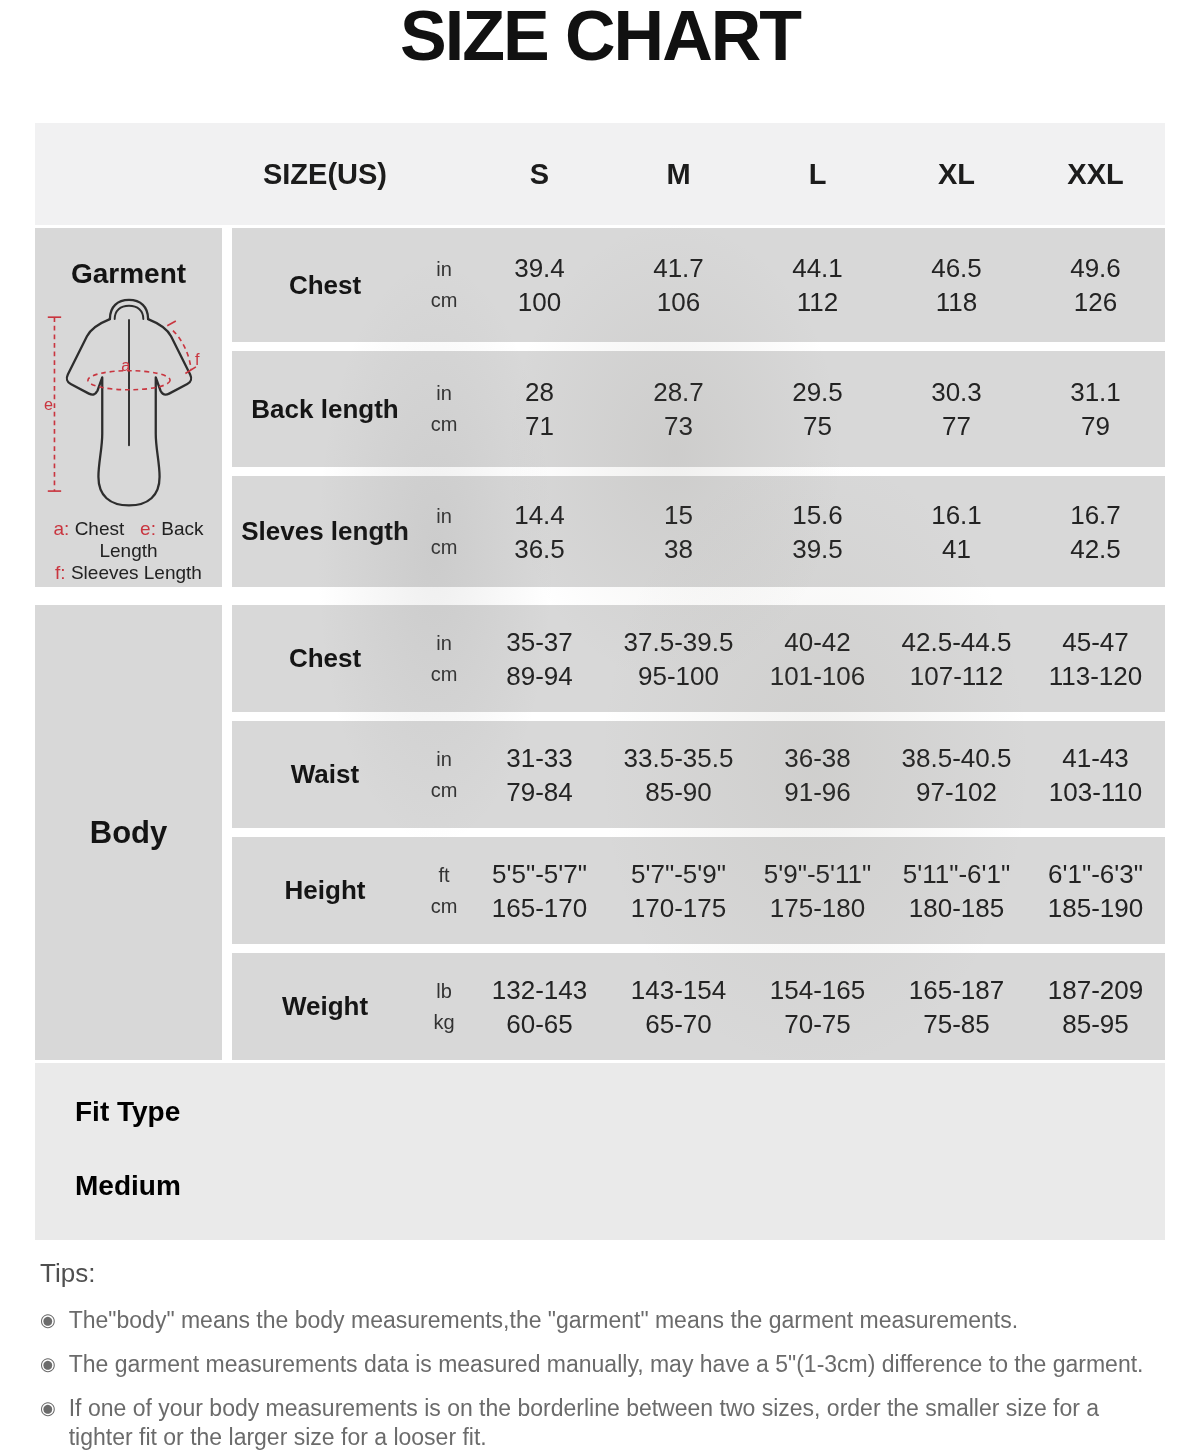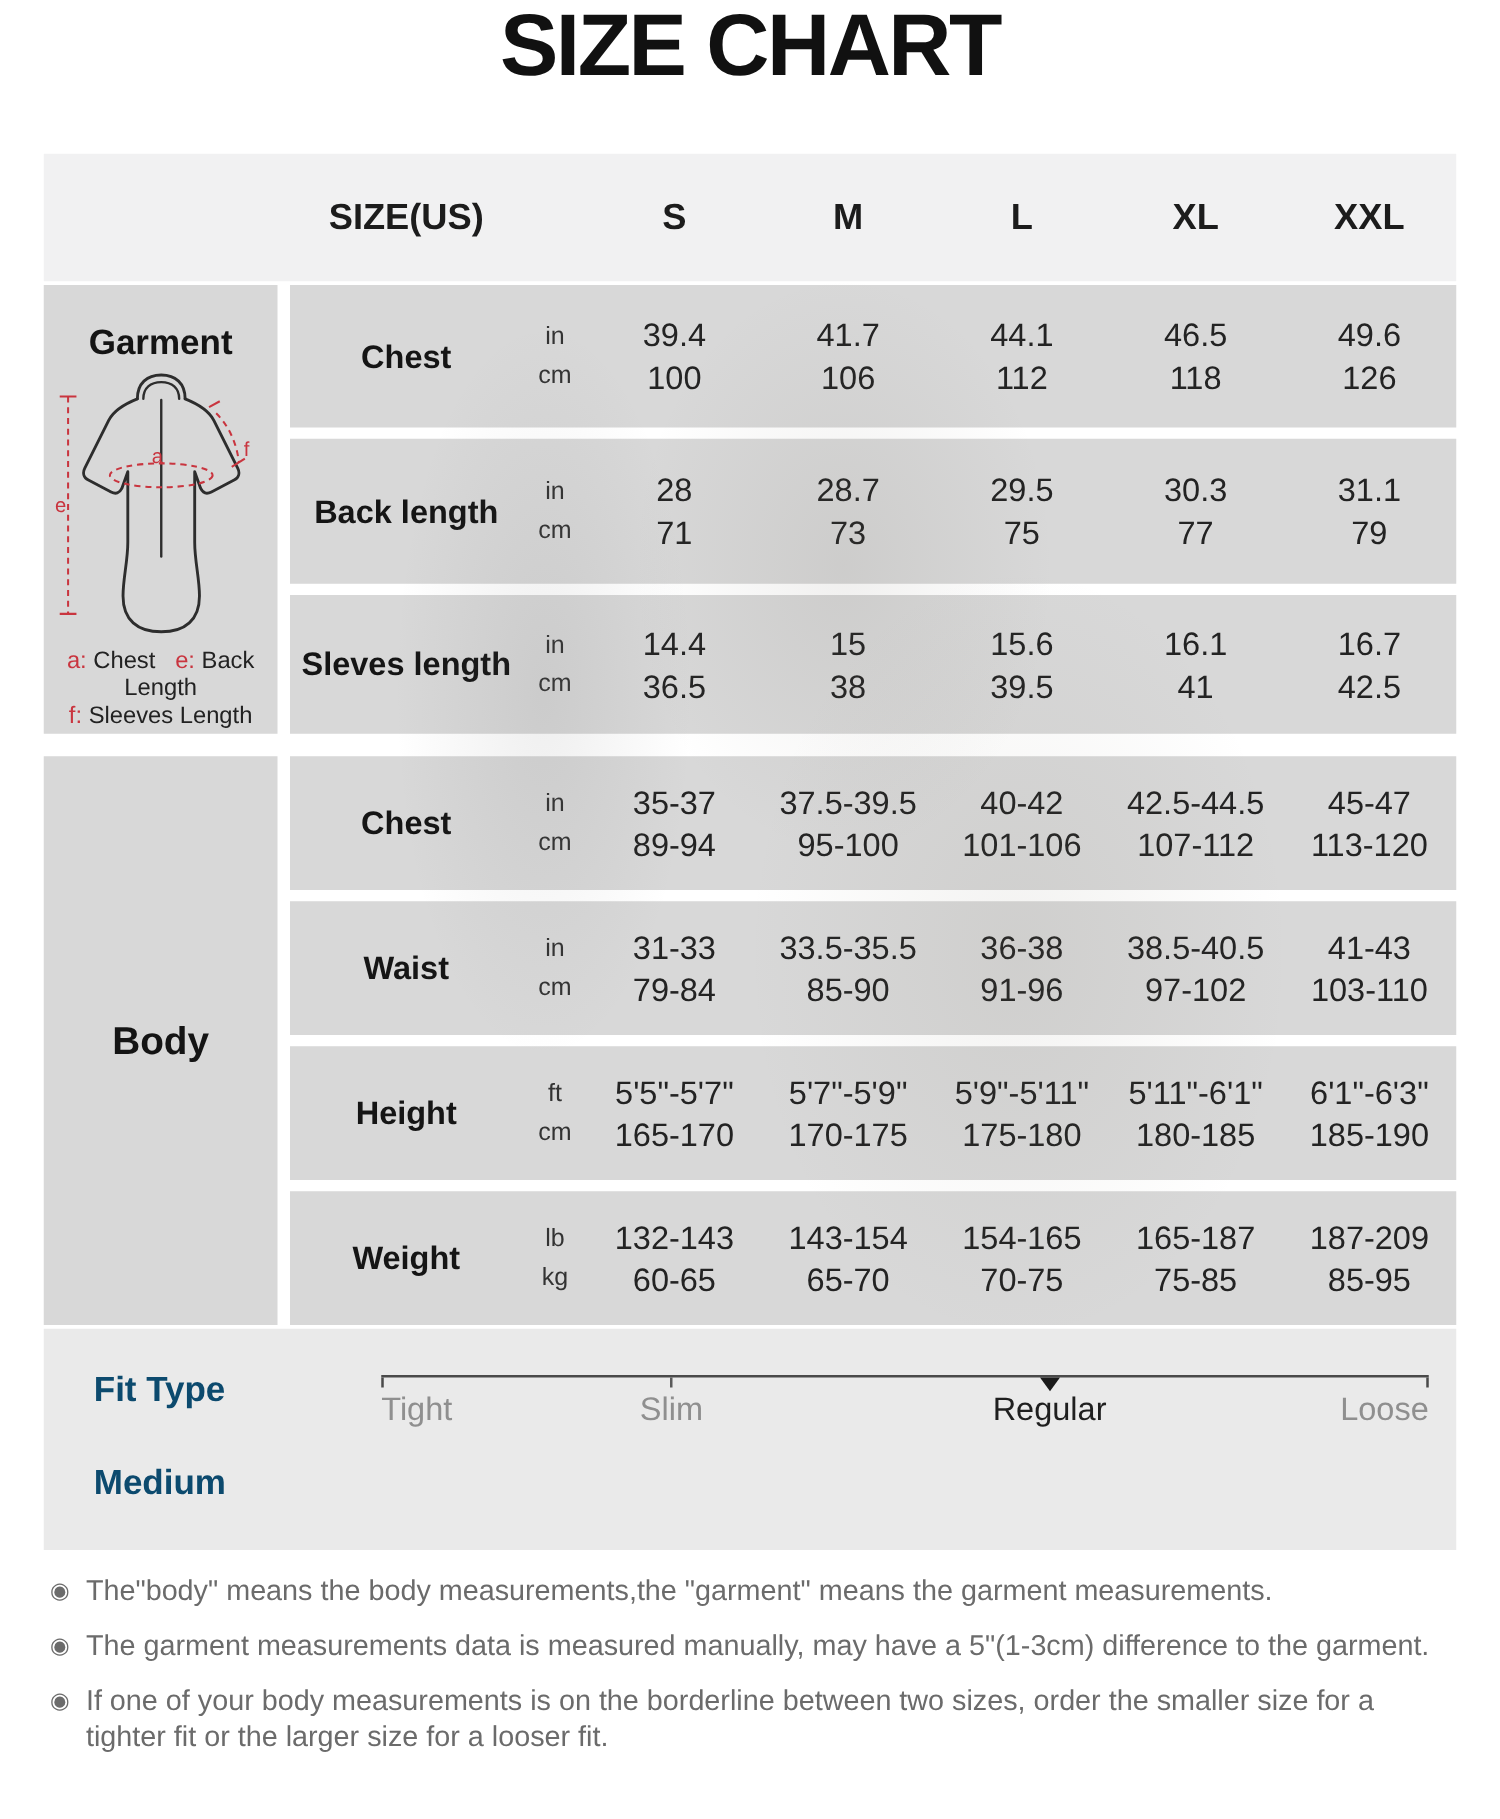--- a/index.html
+++ b/index.html
@@ -38,21 +38,21 @@
   .data-row{
     position:absolute;left:197px;width:933px;background:#d8d8d8;
     display:grid;grid-template-columns:186px 52px repeat(5,139px);align-items:center;
   }
   .cell{text-align:center;}
   .cell.label{font-weight:bold;font-size:26px;color:#151515;}
   .cell.units div{font-size:20px;line-height:31px;color:#333;}
   .cell.value div{font-size:26px;line-height:34px;color:#232323;}
   
   .fit-section{position:absolute;left:35px;top:1063px;width:1130px;height:177px;background:#eaeaea;}
-  .slider-label{position:absolute;left:40px;font-size:28px;font-weight:bold;color:#0c4a6e;}
+  .slider-label{position:absolute;left:40px;font-size:28px;font-weight:bold;color:#000000;}
   .slider-row{position:absolute;left:270px;width:838px;}
   .track{position:relative;height:10px;border-top:2px solid #4a4a4a;}
   .cap{position:absolute;top:0;width:2px;height:8px;background:#4a4a4a;}
   .tick{position:absolute;top:0;width:2px;height:8px;background:#5a5a5a;transform:translateX(-50%);}
   .marker{
     position:absolute;top:0;width:0;height:0;transform:translateX(-50%);
     border-left:8px solid transparent;border-right:8px solid transparent;border-top:11px solid #1b1b1b;
   }
   .opts{position:absolute;left:0;width:100%;height:34px;}
   .opt{position:absolute;font-size:26px;line-height:34px;color:#8f8f8f;white-space:nowrap;}
@@ -305,38 +305,25 @@
           <div class="cell value">
             <div>187-209</div>
             <div>85-95</div>
           </div>
         </div>
       </div>
   </div>
 
   <div class="fit-section" id="fit-section">
       <div class="slider-label" style="top: 33px;">Fit Type</div>
-      <div class="slider-row" style="top: 37px;">
-        <div class="track">
-          <div class="cap" style="left: 0px;"></div>
-          <div class="cap" style="right: 0px;"></div>
-          <div class="tick" style="left: 27.7%;"></div>
-          <div class="marker" style="left: 63.8%;"></div>
-        </div>
-        <div class="opts" style="top: 10px;">
-          <span class="opt" style="left: 0px;">Tight</span>
-          <span class="opt" style="left: 27.7%; transform: translateX(-50%);">Slim</span>
-          <span class="opt selected" style="left: 63.8%; transform: translateX(-50%);">Regular</span>
-          <span class="opt" style="right: 0px;">Loose</span>
-        </div>
-      </div>
       <div class="slider-label" style="top: 107px;">Medium</div>
     </div>
 
   <div class="tips">
+    <div class="tips-heading">Tips:</div>
     <div id="tips-list">
         <div class="tip-item">
           <span class="bullet">◉</span>
           <span class="tip-text">The"body" means the body measurements,the "garment" means the garment measurements.</span>
         </div>
         <div class="tip-item">
           <span class="bullet">◉</span>
           <span class="tip-text">The garment measurements data is measured manually, may have a 5"(1-3cm) difference to the garment.</span>
         </div>
         <div class="tip-item">

